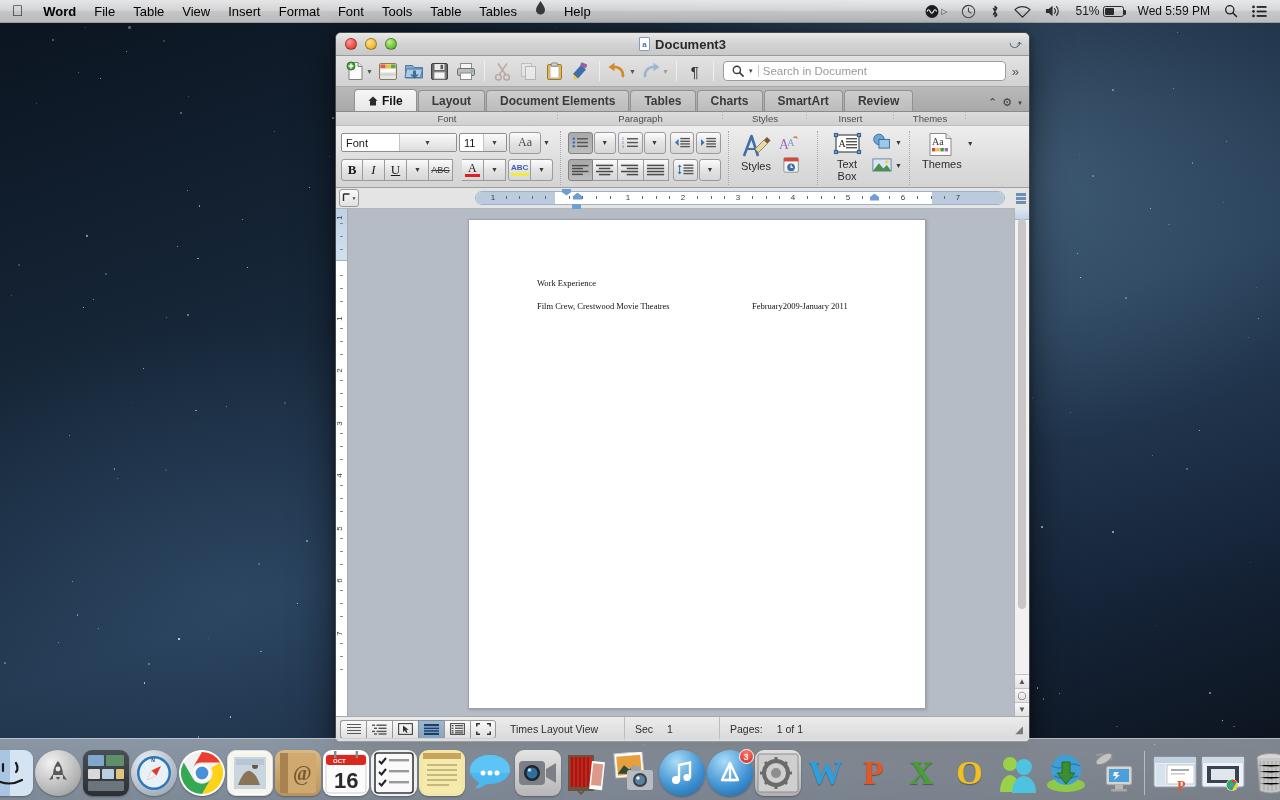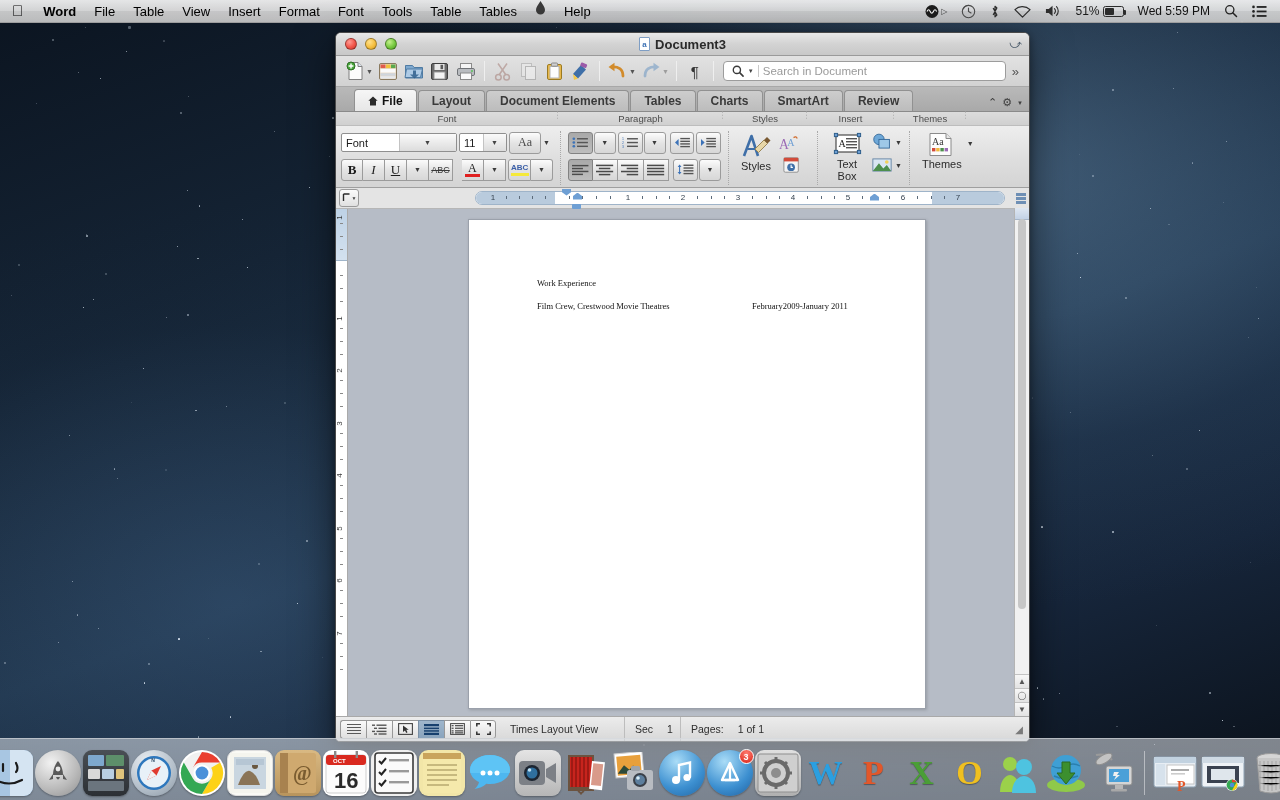--- a/index.html
+++ b/index.html
@@ -1030,21 +1030,21 @@
         <svg width="15" height="12" viewBox="0 0 15 12">
             <path d="M0.8 3.4 V0.8 H4 M11 0.8 H14.2 V3.4 M14.2 8.6 V11.2 H11 M4 11.2 H0.8 V8.6" stroke="#333" stroke-width="1.5" fill="none"></path>
           </svg>
       </div>
     </div>
     <div class="sb-cell" style="border-left:0;width:128px;padding-left:14px;">Times Layout View</div>
     <div class="sb-cell" style="width:56px;">
       <span>Sec</span>
       <span>1</span>
     </div>
-    <div class="sb-cell" style="width:98px;">
+    <div class="sb-cell" style="width:98px;margin-left:39px;">
       <span>Pages:</span>
       <span>1 of 1</span>
     </div>
     <div id="grow-handle">◢</div>
   </div>
 </div>
 
 <div id="dock">
 
   <div class="dock-icon" style="background:linear-gradient(180deg,#8fb4d8,#6b95bf);">

